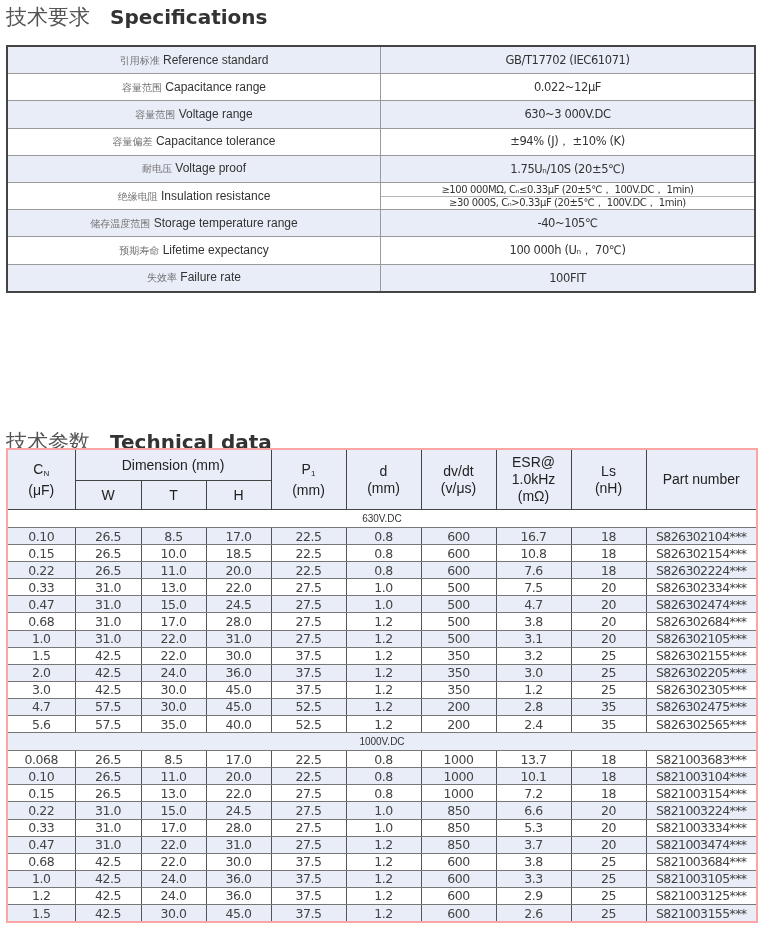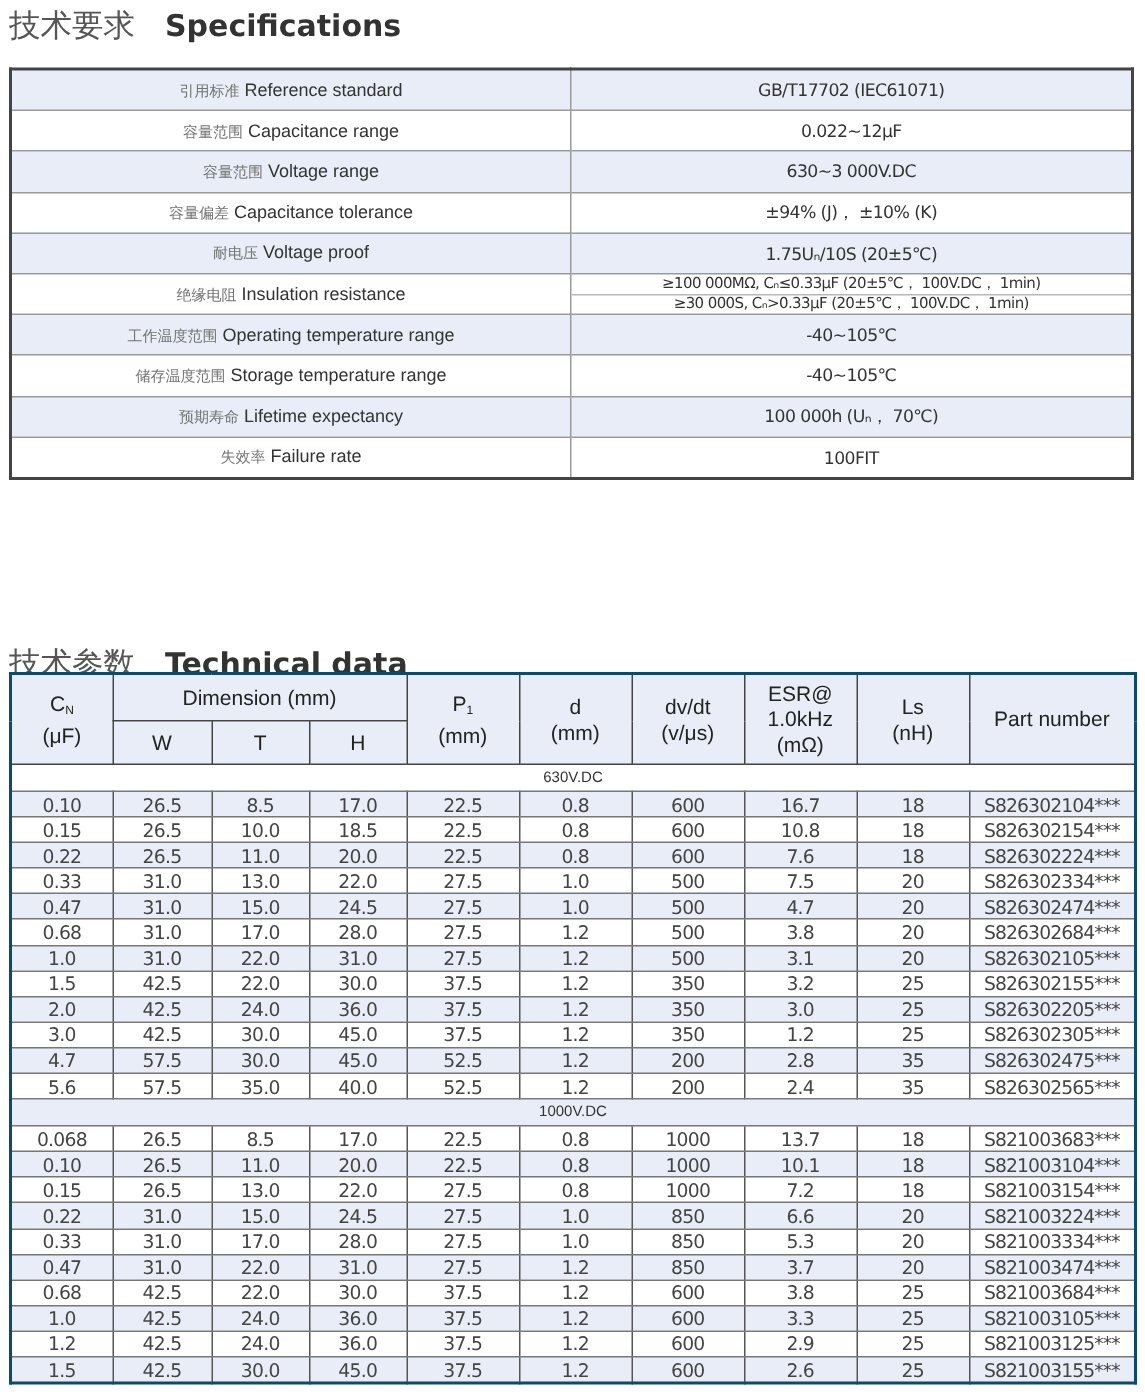--- a/index.html
+++ b/index.html
@@ -23,21 +23,21 @@
   #spec-table tr:nth-child(odd) td { background:#e9edf7; }
   #spec-table tr:nth-child(even) td { background:#ffffff; }
   #spec-table .zh { color:#737373; font-family:"DejaVu Sans", sans-serif; font-size:10px; }
   .dual { display:flex; flex-direction:column; height:100%;justify-content:flex-end; }
   .dual span { flex:1; display:flex; align-items:center; justify-content:center;
                font-size:10px; line-height:11px; }
   .dual span + span { border-top:1px solid #b8b8b8; }
 
   
   #tech-table { position:absolute; left:6px; top:448px; width:750px;
-                border-collapse:collapse; border:2px solid #0c4a6e; table-layout:fixed; }
+                border-collapse:collapse; border:2px solid #fca5a5; table-layout:fixed; }
   #tech-table th { background:#e9edf7; font-weight:normal; font-size:14px; color:#222;
                    border:1px solid #444; padding:0; line-height:17px; }
   #tech-table th.top { height:30px; }
   #tech-table th.sub { height:28px; }
   #tech-table td { height:16.1px; padding:0; text-align:center; font-size:12.5px;
                    font-family:"DejaVu Sans", sans-serif; color:#444; letter-spacing:-0.5px;
                    border-left:1px solid #555; border-right:1px solid #555;
                    border-bottom:1px solid #777; }
   #tech-table tr.group td { font-family:"Liberation Sans", sans-serif; font-size:10px;
                    letter-spacing:0; color:#333; border-left:none; border-right:none; height:17px; }
@@ -78,24 +78,20 @@
       <tr>
         <td class="lbl"><span class="zh">绝缘电阻</span> <span>Insulation resistance</span></td>
         <td class="val">
           <div class="dual">
             <span>≥100 000MΩ, Cₙ≤0.33μF (20±5℃， 100V.DC， 1min)</span>
             <span>≥30 000S, Cₙ&gt;0.33μF (20±5℃， 100V.DC， 1min)</span>
           </div>
         </td>
       </tr>
       <tr>
-        <td class="lbl"><span class="zh">工作温度范围</span> <span>Operating temperature range</span></td>
-        <td class="val">-40~105℃</td>
-      </tr>
-      <tr>
         <td class="lbl"><span class="zh">储存温度范围</span> <span>Storage temperature range</span></td>
         <td class="val">-40~105℃</td>
       </tr>
       <tr>
         <td class="lbl"><span class="zh">预期寿命</span> <span>Lifetime expectancy</span></td>
         <td class="val">100 000h (Uₙ， 70℃)</td>
       </tr>
       <tr>
         <td class="lbl"><span class="zh">失效率</span> <span>Failure rate</span></td>
         <td class="val">100FIT</td>

